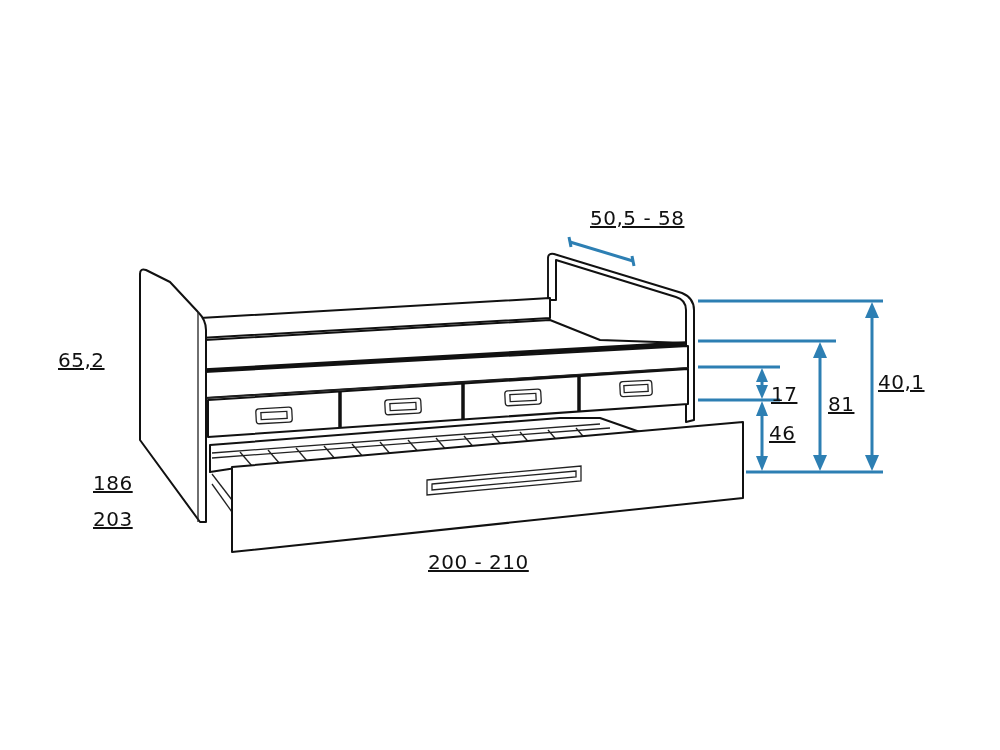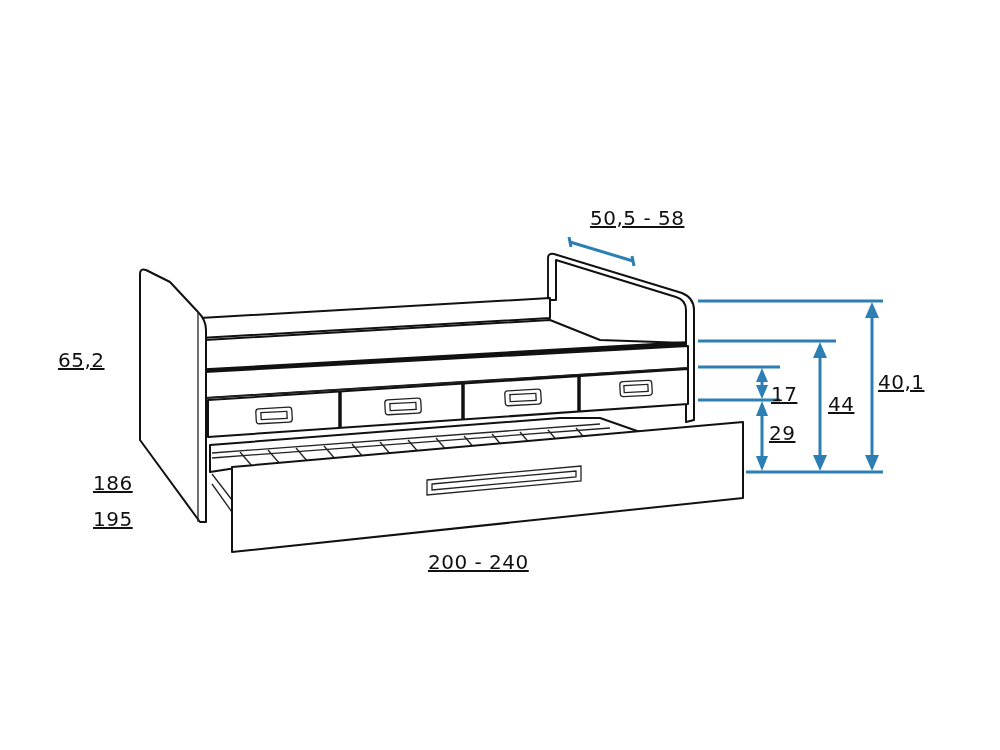--- a/index.html
+++ b/index.html
@@ -123,18 +123,18 @@
 
     <line class="dim" x1="762" y1="410" x2="762" y2="461"></line>
     <polygon class="dimhead" points="762,401 756,416 768,416"></polygon>
     <polygon class="dimhead" points="762,471 756,456 768,456"></polygon>
   </g>
 </svg>
 
 <div class="dim-label" style="left:590px; top:208px;">50,5 - 58</div>
 <div class="dim-label" style="left:58px; top:350px;">65,2</div>
 <div class="dim-label" style="left:93px; top:473px;">186</div>
-<div class="dim-label" style="left:93px; top:509px;">195</div>
-<div class="dim-label" style="left:428px; top:552px;">200 - 240</div>
+<div class="dim-label" style="left:93px; top:509px;">203</div>
+<div class="dim-label" style="left:428px; top:552px;">200 - 210</div>
 <div class="dim-label" style="left:771px; top:372px;margin-top:12px;">17</div>
-<div class="dim-label" style="left:769px; top:423px;">29</div>
-<div class="dim-label" style="left:828px; top:394px;">44</div>
+<div class="dim-label" style="left:769px; top:423px;">46</div>
+<div class="dim-label" style="left:828px; top:394px;">81</div>
 <div class="dim-label" style="left:878px; top:372px;">40,1</div>
 
 </body></html>

